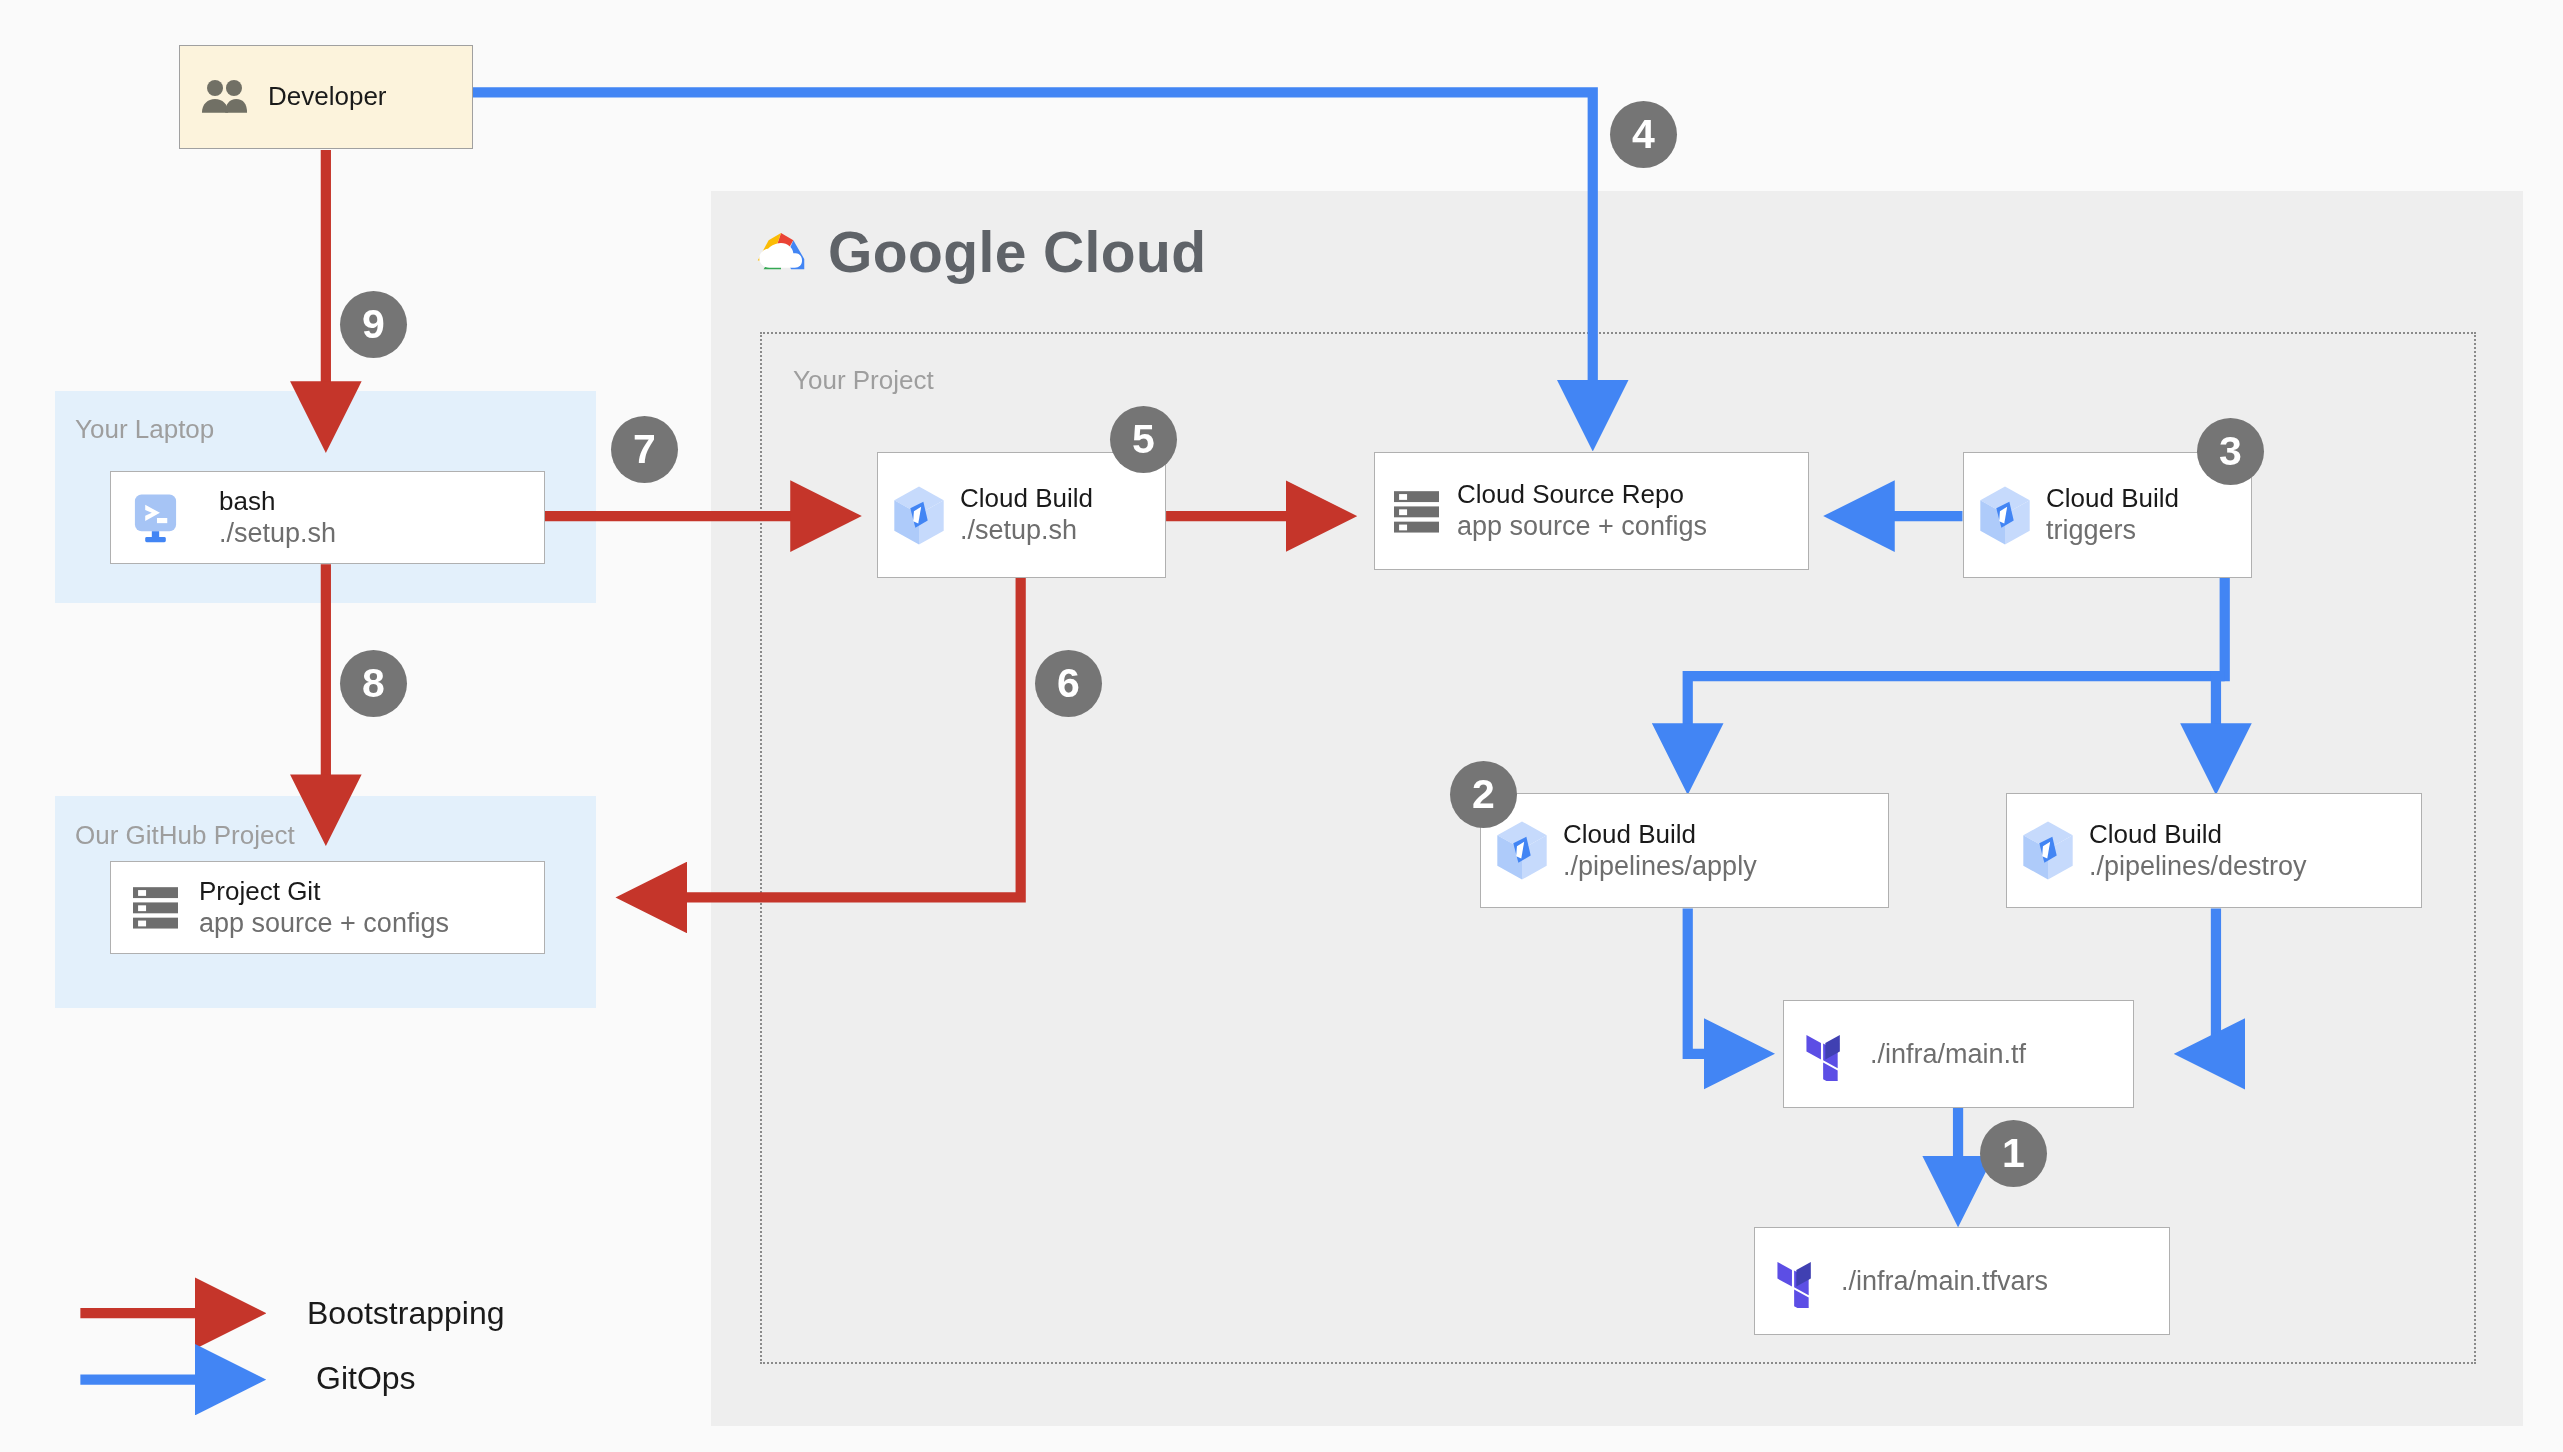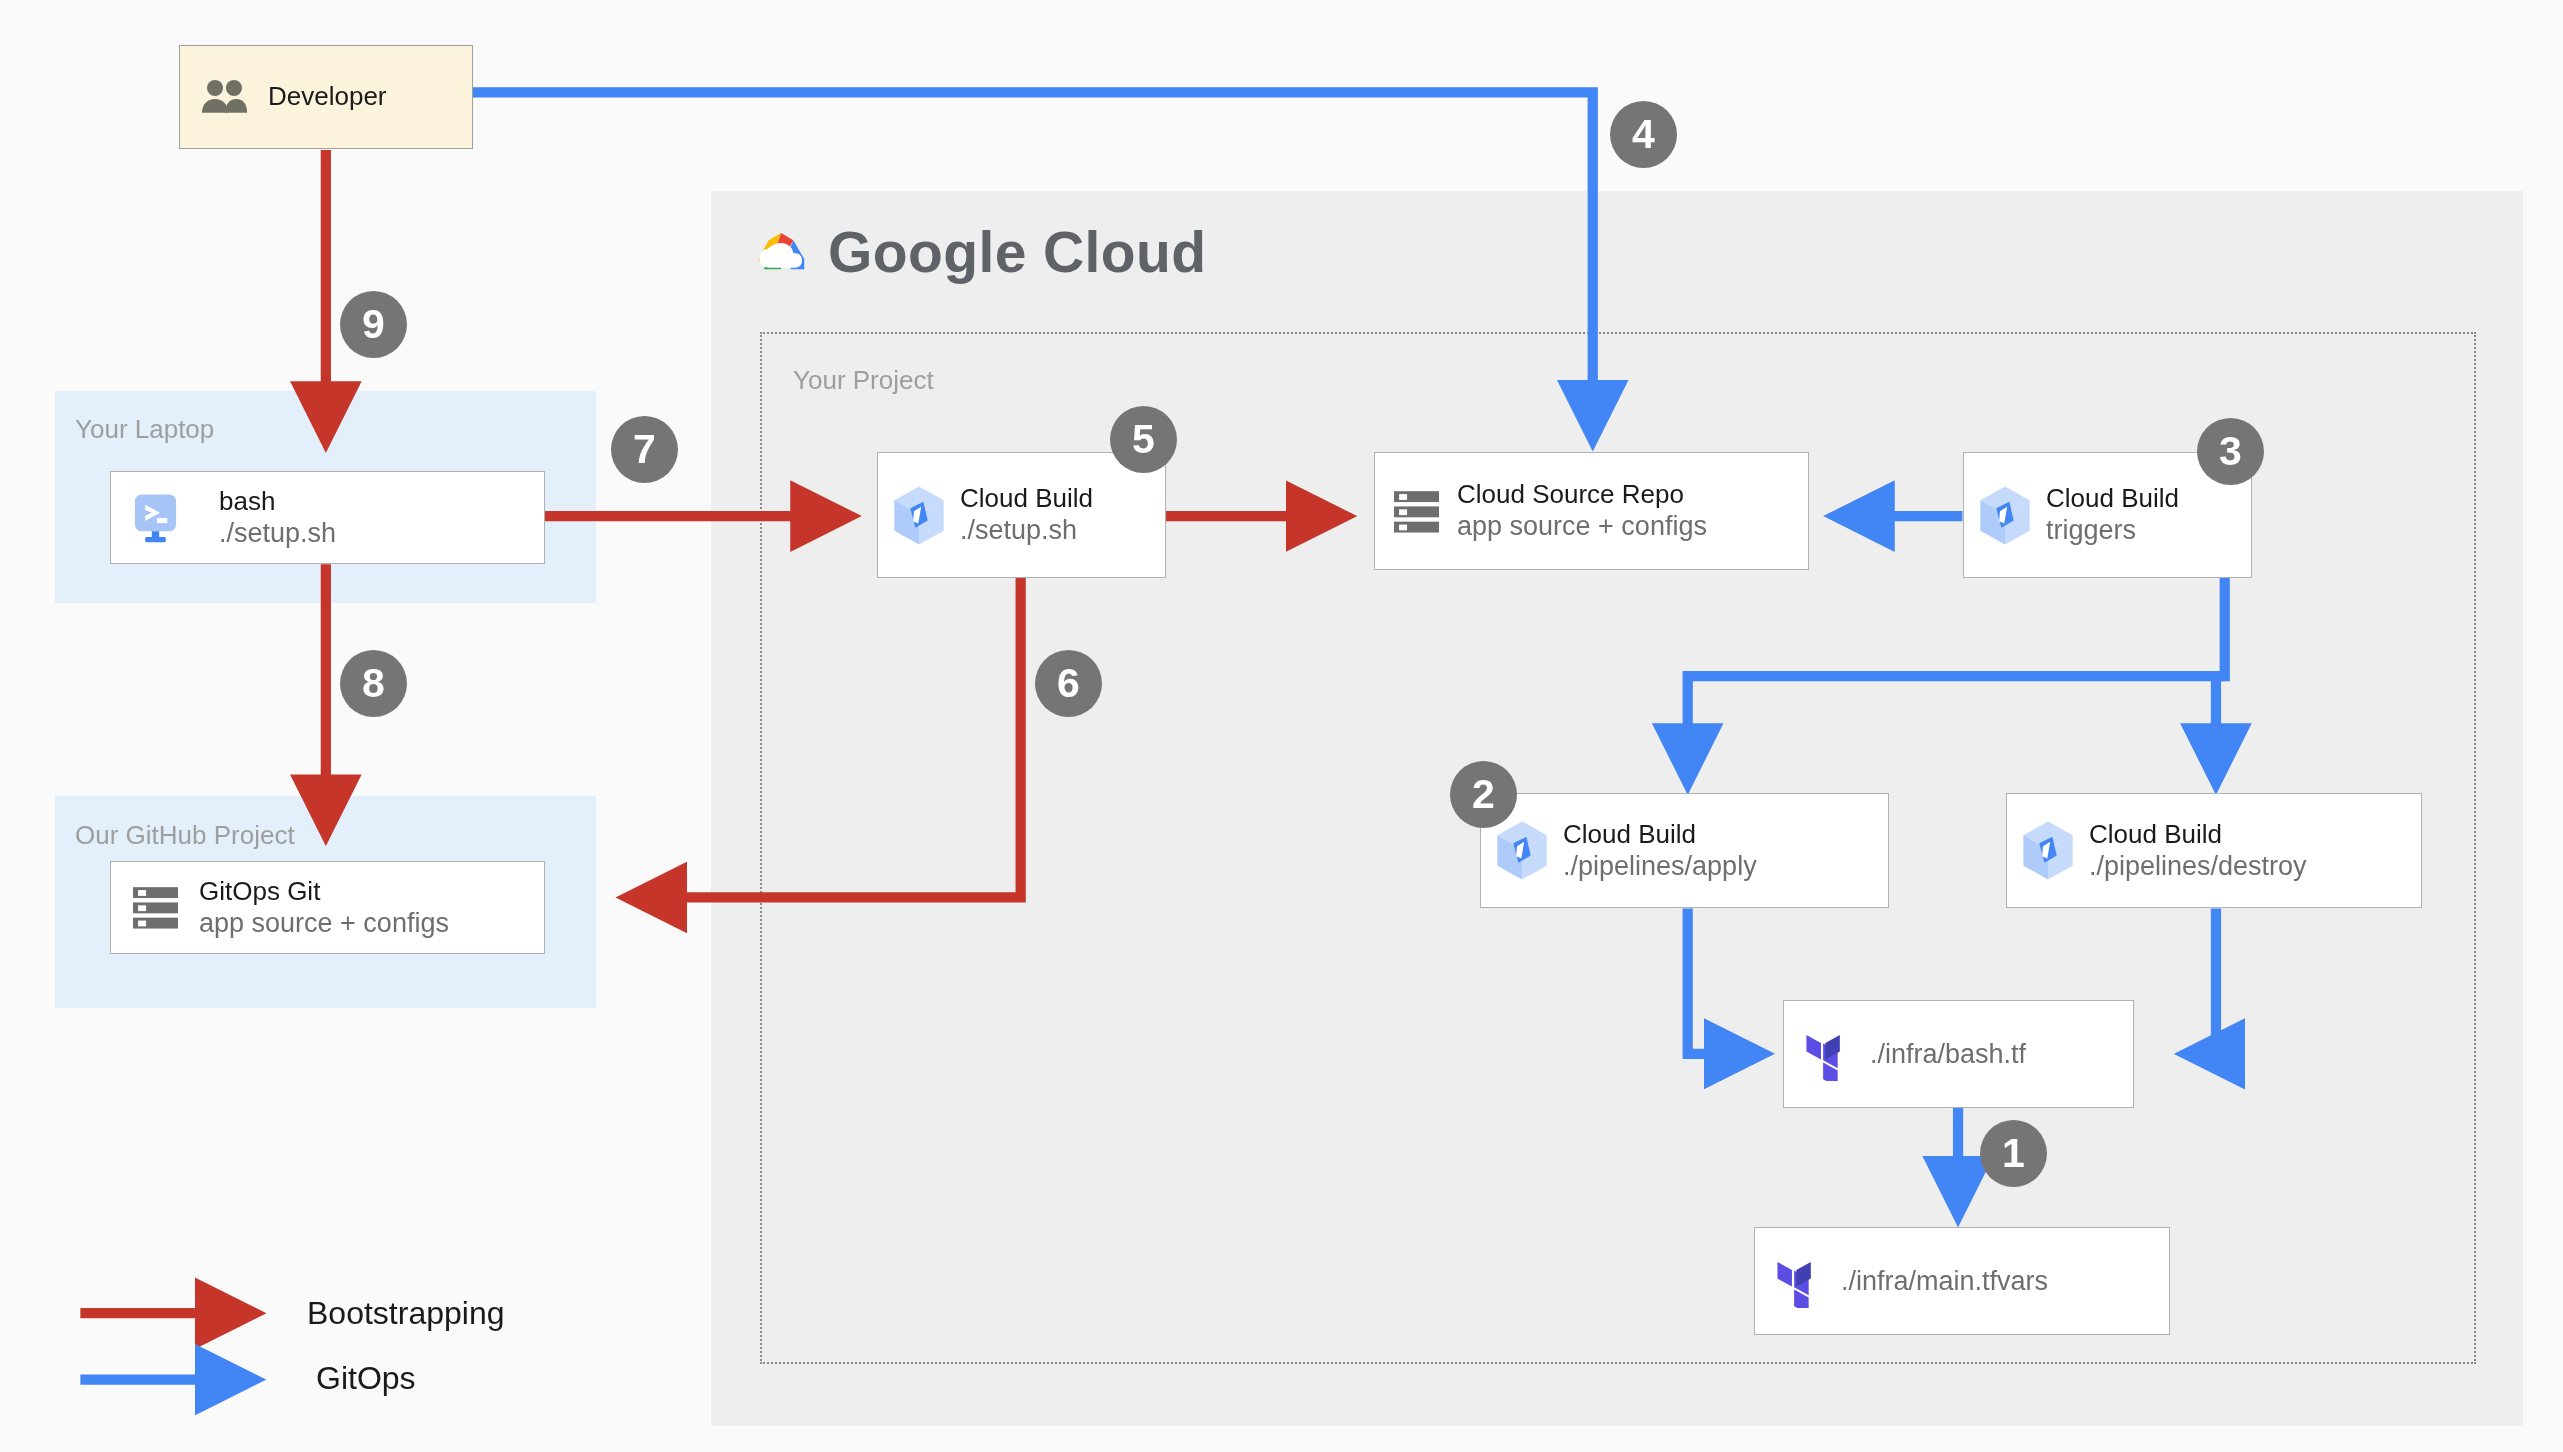--- a/index.html
+++ b/index.html
@@ -125,21 +125,21 @@
       <svg width="51" height="45" viewBox="0 0 70 62">
         <rect x="4" y="3" width="62" height="15" fill="#6e6e6e"></rect>
           <rect x="11" y="7" width="11" height="8" fill="#fff"></rect>
         <rect x="4" y="24" width="62" height="15" fill="#6e6e6e"></rect>
           <rect x="11" y="28" width="11" height="8" fill="#fff"></rect>
         <rect x="4" y="45" width="62" height="15" fill="#6e6e6e"></rect>
           <rect x="11" y="49" width="11" height="8" fill="#fff"></rect>
       </svg>
     </span>
     <span class="txt">
-      <span class="ttl">GitOps Git</span>
+      <span class="ttl">Project Git</span>
       <span class="sub">app source + configs</span>
     </span>
   </div>
 
   <div class="node" style="left:877px;top:452px;width:289px;height:126px;">
     <span class="ico" style="width:82px;">
       <svg width="56" height="61" viewBox="0 0 76 84">
         <path d="M38 2 L72 21 L38 40 L4 21 Z" fill="#c6dafc"></path>
         <path d="M4 21 L38 40 L38 82 L4 63 Z" fill="#aecbfa"></path>
         <path d="M72 21 L72 63 L38 82 L38 40 Z" fill="#c6dafc"></path>
@@ -221,21 +221,21 @@
   <div class="node" style="left:1783px;top:1000px;width:351px;height:108px;">
     <span class="ico" style="width:86px;">
       <svg width="45" height="53" viewBox="0 0 62 72">
         <path d="M2 9  L22 20 L22 43 L2 32 Z" fill="#5c4ee5"></path>
         <path d="M25 21 L45 32 L45 55 L25 44 Z" fill="#5c4ee5"></path>
         <path d="M48 9  L48 32 L28 43 L28 20 Z" fill="#4040b2"></path>
         <path d="M25 47 L45 58 L45 81 L25 70 Z" fill="#5c4ee5"></path>
       </svg>
     </span>
     <span class="txt">
-      <span class="one-line">./infra/bash.tf</span>
+      <span class="one-line">./infra/main.tf</span>
     </span>
   </div>
 
   <div class="node" style="left:1754px;top:1227px;width:416px;height:108px;">
     <span class="ico" style="width:86px;">
       <svg width="45" height="53" viewBox="0 0 62 72">
         <path d="M2 9  L22 20 L22 43 L2 32 Z" fill="#5c4ee5"></path>
         <path d="M25 21 L45 32 L45 55 L25 44 Z" fill="#5c4ee5"></path>
         <path d="M48 9  L48 32 L28 43 L28 20 Z" fill="#4040b2"></path>
         <path d="M25 47 L45 58 L45 81 L25 70 Z" fill="#5c4ee5"></path>

